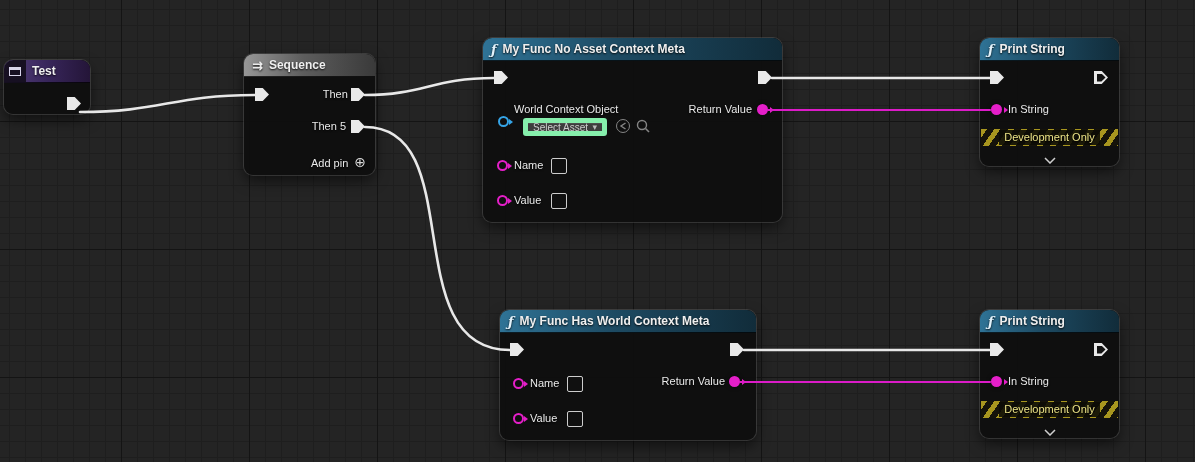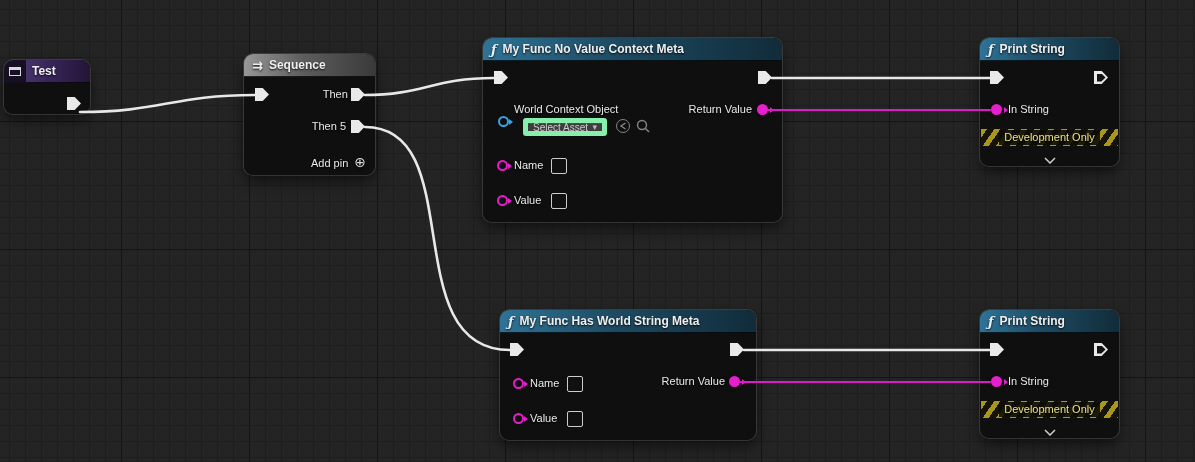--- a/index.html
+++ b/index.html
@@ -111,21 +111,21 @@
       </span>
     <div class="addpin" style="right:9px;top:101px;">
       <span>Add pin</span>
       <span class="plus">⊕</span>
     </div>
   </div>
 
   <div class="node" style="left:483px;top:38px;width:299px;height:184px;">
     <div class="hdr hdr-func">
       <span class="ficon">ƒ</span>
-      <span>My Func No Value Context Meta</span>
+      <span>My Func No Asset Context Meta</span>
     </div>
     <span class="pexec" style="left:11px;top:33px;">
         <i class="s"></i>
       </span>
     <span class="pexec" style="left:275px;top:33px;">
         <i class="s"></i>
       </span>
 
     <span class="plabel" style="left:31px;top:65px;">World Context Object</span>
     <span class="pdot object hollow" style="left:15px;top:78px;"></span>
@@ -178,21 +178,21 @@
     <span class="chev" style="top:112px;">
       <svg width="12" height="7">
           <path d="M1 1 L6 6 L11 1" stroke="#cfcfcf" stroke-width="1.5" fill="none"></path>
         </svg>
     </span>
   </div>
 
   <div class="node" style="left:500px;top:310px;width:256px;height:130px;">
     <div class="hdr hdr-func">
       <span class="ficon">ƒ</span>
-      <span>My Func Has World String Meta</span>
+      <span>My Func Has World Context Meta</span>
     </div>
     <span class="pexec" style="left:10px;top:33px;">
         <i class="s"></i>
       </span>
     <span class="pexec" style="left:230px;top:33px;">
         <i class="s"></i>
       </span>
 
     <span class="plabel" style="right:31px;top:65px;">Return Value</span>
     <span class="pdot string filled" style="left:229px;top:66px;"></span>

